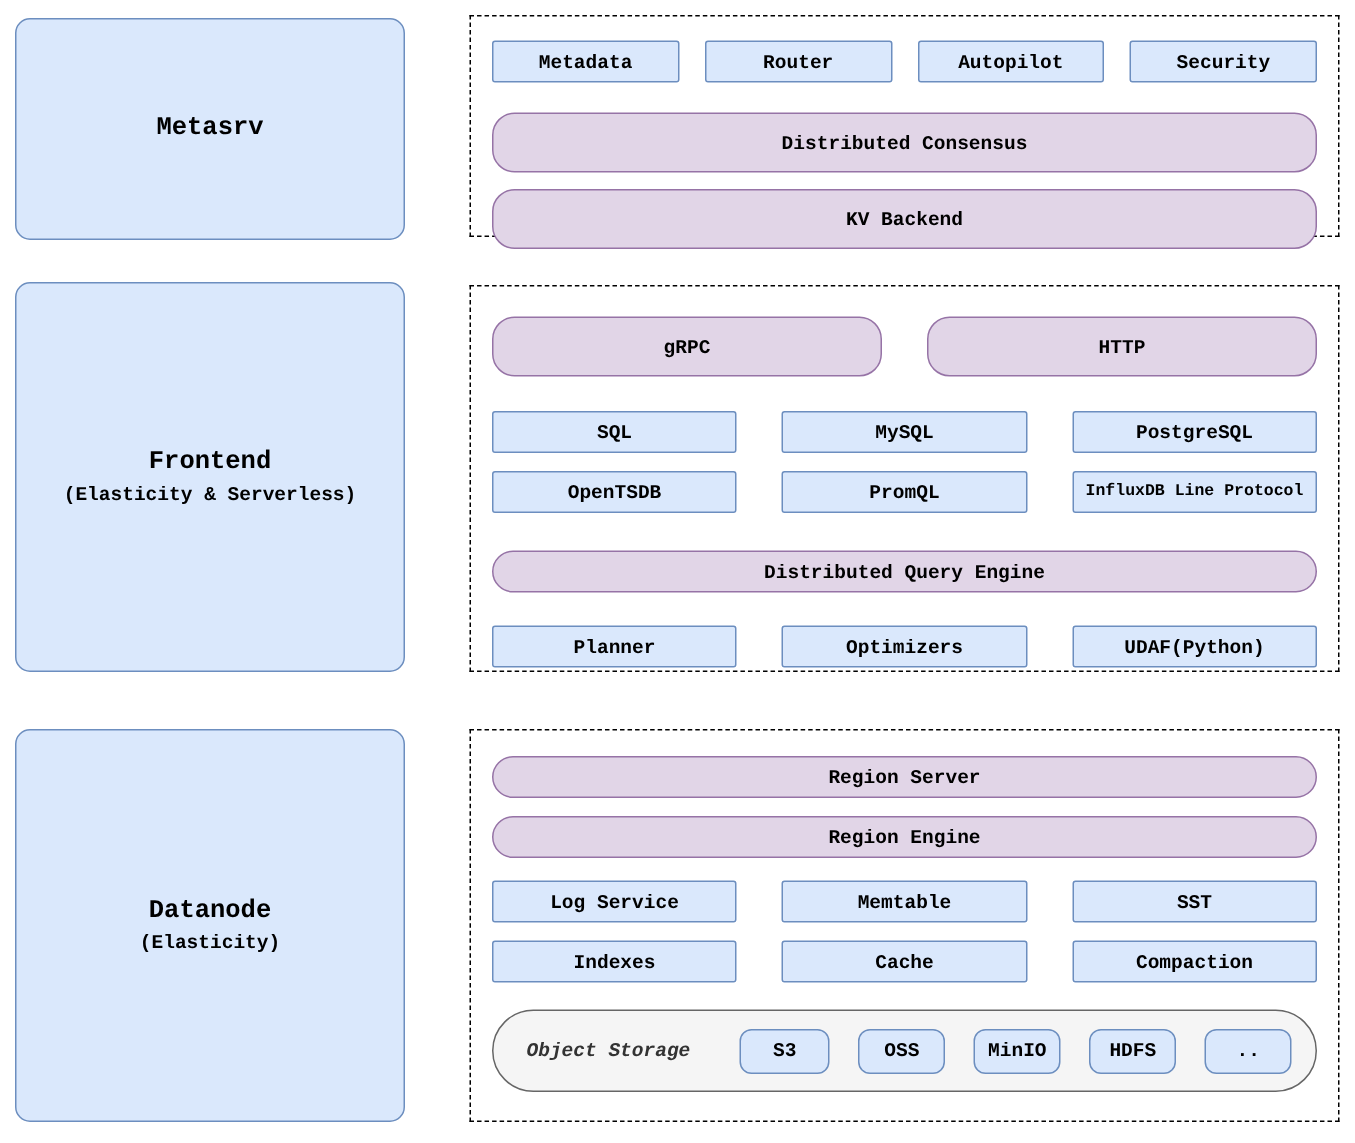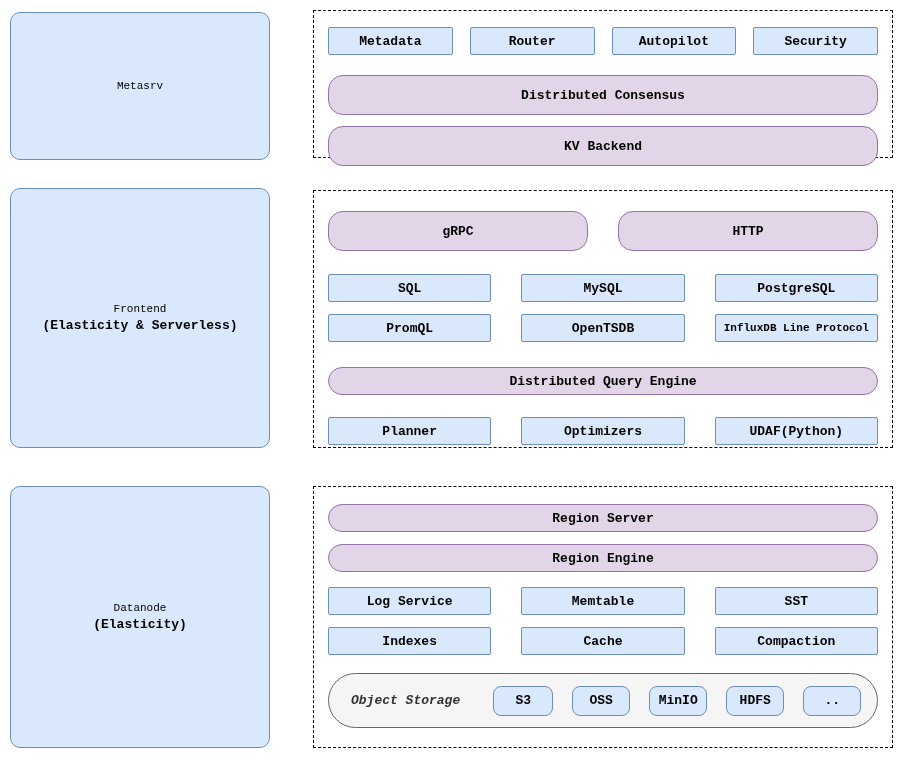--- a/index.html
+++ b/index.html
@@ -29,21 +29,21 @@
   .bignode{
     position:absolute;
     left:10px;width:260px;
     background:var(--node-fill);
     border:1px solid var(--node-border);
     border-radius:10px;
     display:flex;flex-direction:column;
     align-items:center;justify-content:center;
     text-align:center;
   }
-  .bignode-title{font-size:11px;font-weight:normal;line-height:1.35;}
+  .bignode-title{font-size:17px;font-weight:bold;line-height:1.35;}
   .bignode-sub{font-size:13px;font-weight:bold;line-height:1.35;}
   #node-metasrv{top:12px;height:148px;}
   #node-frontend{top:188px;height:260px;}
   #node-datanode{top:486px;height:262px;}
 
   
   .panel{
     position:absolute;
     left:313px;width:580px;
     border:1px dashed #000000;
@@ -158,22 +158,22 @@
     <div class="row row-protocols">
       <div class="pill half">gRPC</div>
       <div class="pill half">HTTP</div>
     </div>
     <div class="row row-lang1">
       <div class="chip">SQL</div>
       <div class="chip">MySQL</div>
       <div class="chip">PostgreSQL</div>
     </div>
     <div class="row row-lang2">
+      <div class="chip">OpenTSDB</div>
       <div class="chip">PromQL</div>
-      <div class="chip">OpenTSDB</div>
       <div class="chip small-text">InfluxDB Line Protocol</div>
     </div>
     <div class="pill pill-engine">Distributed Query Engine</div>
     <div class="row row-engine">
       <div class="chip">Planner</div>
       <div class="chip">Optimizers</div>
       <div class="chip">UDAF(Python)</div>
     </div>
   </div>
 

